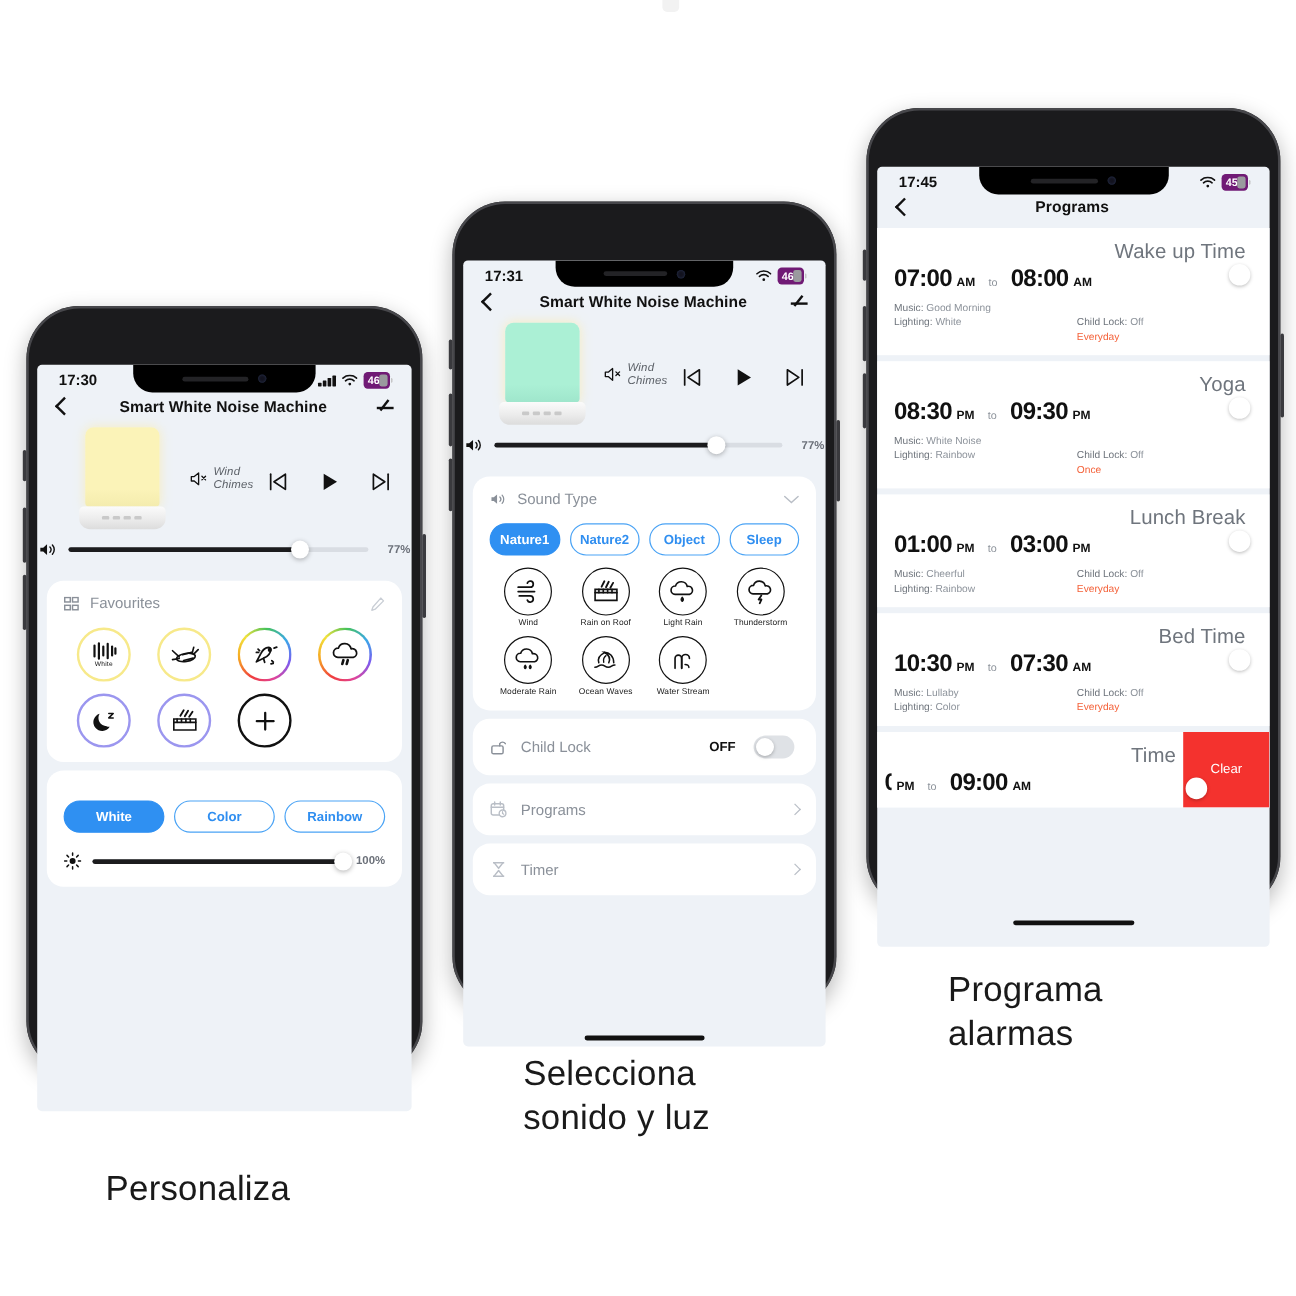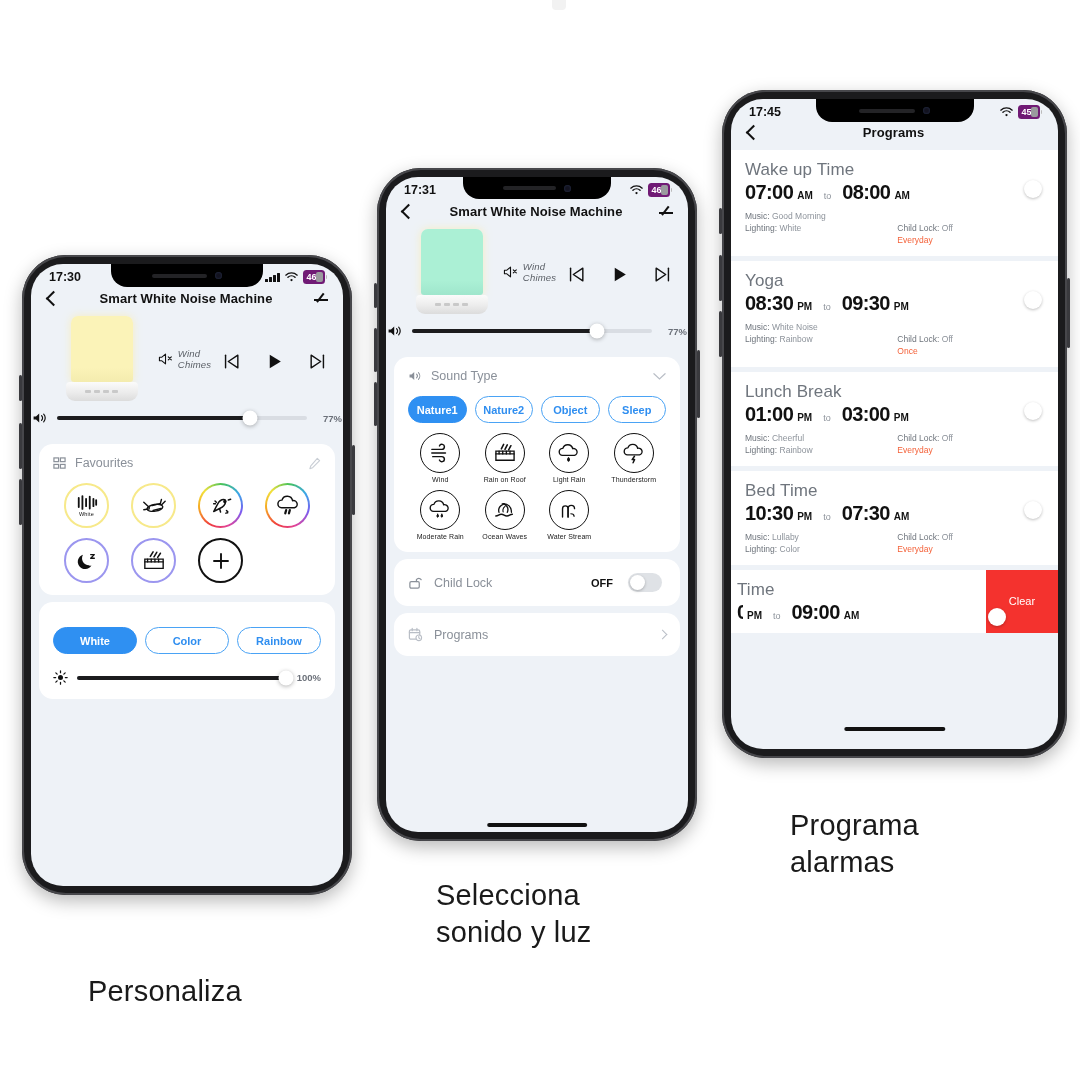--- a/index.html
+++ b/index.html
@@ -16,22 +16,23 @@
     position: absolute;
     background: #1b1b1d;
     border-radius: 44px;
     padding: 9px;
     box-shadow: 0 0 0 2px #47474b inset, 0 6px 18px rgba(0,0,0,.28);
   }
   .phone .inner {
     position: relative;
     width: 100%; height: 100%;
     background: #eef2f7;
-    border-radius: 32px;
+    border-radius: 4px;
     overflow: hidden;
+    margin-top: 40px;
   }
   .side-btn { position:absolute; width:3px; background:#3a3a3e; border-radius:2px; }
 
   
   .notch {
     position: absolute; top: 0; left: 50%; transform: translateX(-50%);
     background: #000; border-bottom-left-radius: 16px; border-bottom-right-radius: 16px;
     display:flex; align-items:center; justify-content:center; gap:8px;
     z-index: 20;
   }
@@ -182,21 +183,21 @@
     transform: rotate(45deg);
   }
 
   
   .plist { background:#eef2f7; }
   .prog {
     background:#fff; padding: 10px 14px 9px; margin-bottom:5px; position:relative;
     display:flex; align-items:flex-start;
   }
   .prog .pcol { flex:1; min-width:0; }
-  .prog .pname { font-size:17px; color:#6f757d; font-weight:400; letter-spacing:.1px; line-height:1.15; }
+  .prog .pname { font-size:17px; color:#6f757d; font-weight:400; letter-spacing:.1px; line-height:1.15;text-align:right; }
   .prog .ptime { display:flex; align-items:baseline; margin-top:1px; }
   .prog .t { font-size:20px; font-weight:800; color:#111; letter-spacing:-.6px; font-family:"Liberation Sans", sans-serif; }
   .prog .ap { font-size:10px; font-weight:700; color:#111; margin-left:4px; }
   .prog .to { font-size:9px; color:#8d939b; margin: 0 11px; }
   .prog .meta { margin-top:6px; display:flex; font-size:8.5px; color:#8d939b; line-height:1.5; }
   .prog .meta .c1 { width:52%; }
   .prog .meta .c2 { width:48%; }
   .prog .meta b { font-weight:400; color:#6f757d; }
   .prog .rep { color:#f4623a; }
   .prog .pswitch { padding-top: 18px; padding-left:6px; }
@@ -627,20 +628,30 @@
         <svg width="15" height="15" viewBox="0 0 16 16">
           <rect x="1.5" y="3" width="11" height="10" rx="1.6" fill="none" stroke="#b9bec6" stroke-width="1.3"></rect>
           <path d="M1.5 6h11M4.5 1.5v2.5M9.5 1.5v2.5" stroke="#b9bec6" stroke-width="1.3" stroke-linecap="round"></path>
           <circle cx="11.5" cy="11.5" r="3" fill="#fff" stroke="#b9bec6" stroke-width="1.2"></circle>
           <path d="M11.5 9.9v1.7l1.1.7" stroke="#b9bec6" stroke-width="1.1" stroke-linecap="round" fill="none"></path>
         </svg>
         <span class="rlabel">Programs</span>
         <span class="chev-right"></span>
       </div>
 
+      <div class="rowcard">
+        <svg width="15" height="15" viewBox="0 0 16 16">
+          <g fill="none" stroke="#b9bec6" stroke-width="1.3" stroke-linejoin="round">
+            <path d="M3 2h10M3 14h10"></path>
+            <path d="M4 2l4 5 4-5M4 14l4-5 4 5"></path>
+          </g>
+        </svg>
+        <span class="rlabel">Timer</span>
+        <span class="chev-right"></span>
+      </div>
 
       <div class="homebar"></div>
     </div>
   </div>
 
   <div class="phone" id="p3" style="left:722px; top:90px; width:345px; height:668px;">
     <div class="side-btn" style="left:-3px; top:118px; height:26px;"></div>
     <div class="side-btn" style="left:-3px; top:165px; height:46px;"></div>
     <div class="side-btn" style="left:-3px; top:221px; height:46px;"></div>
     <div class="side-btn" style="right:-3px; top:188px; height:70px;"></div>

